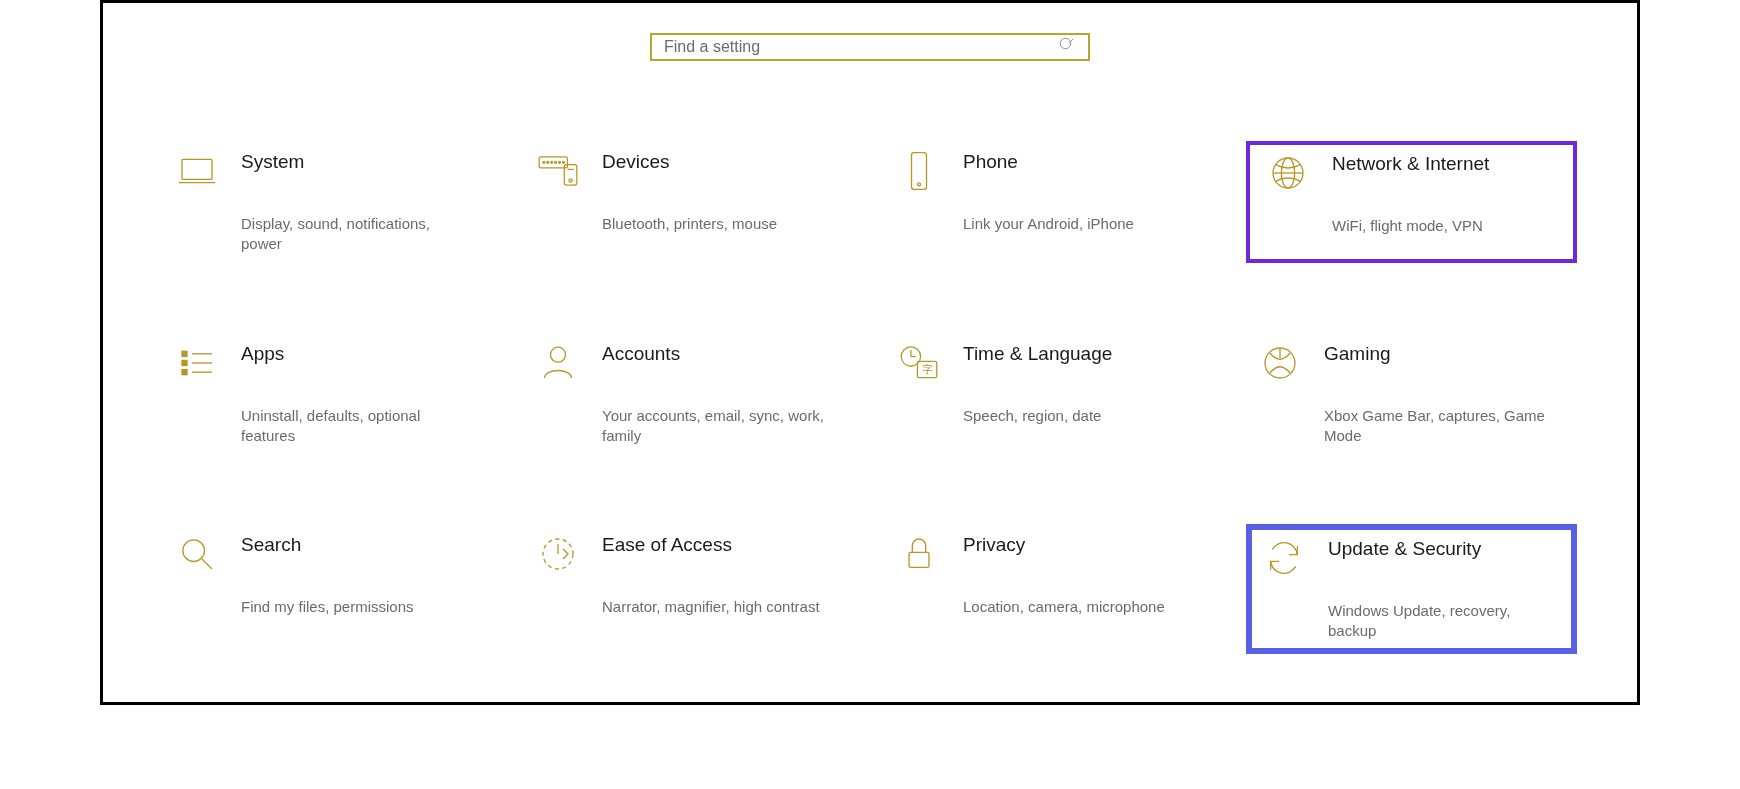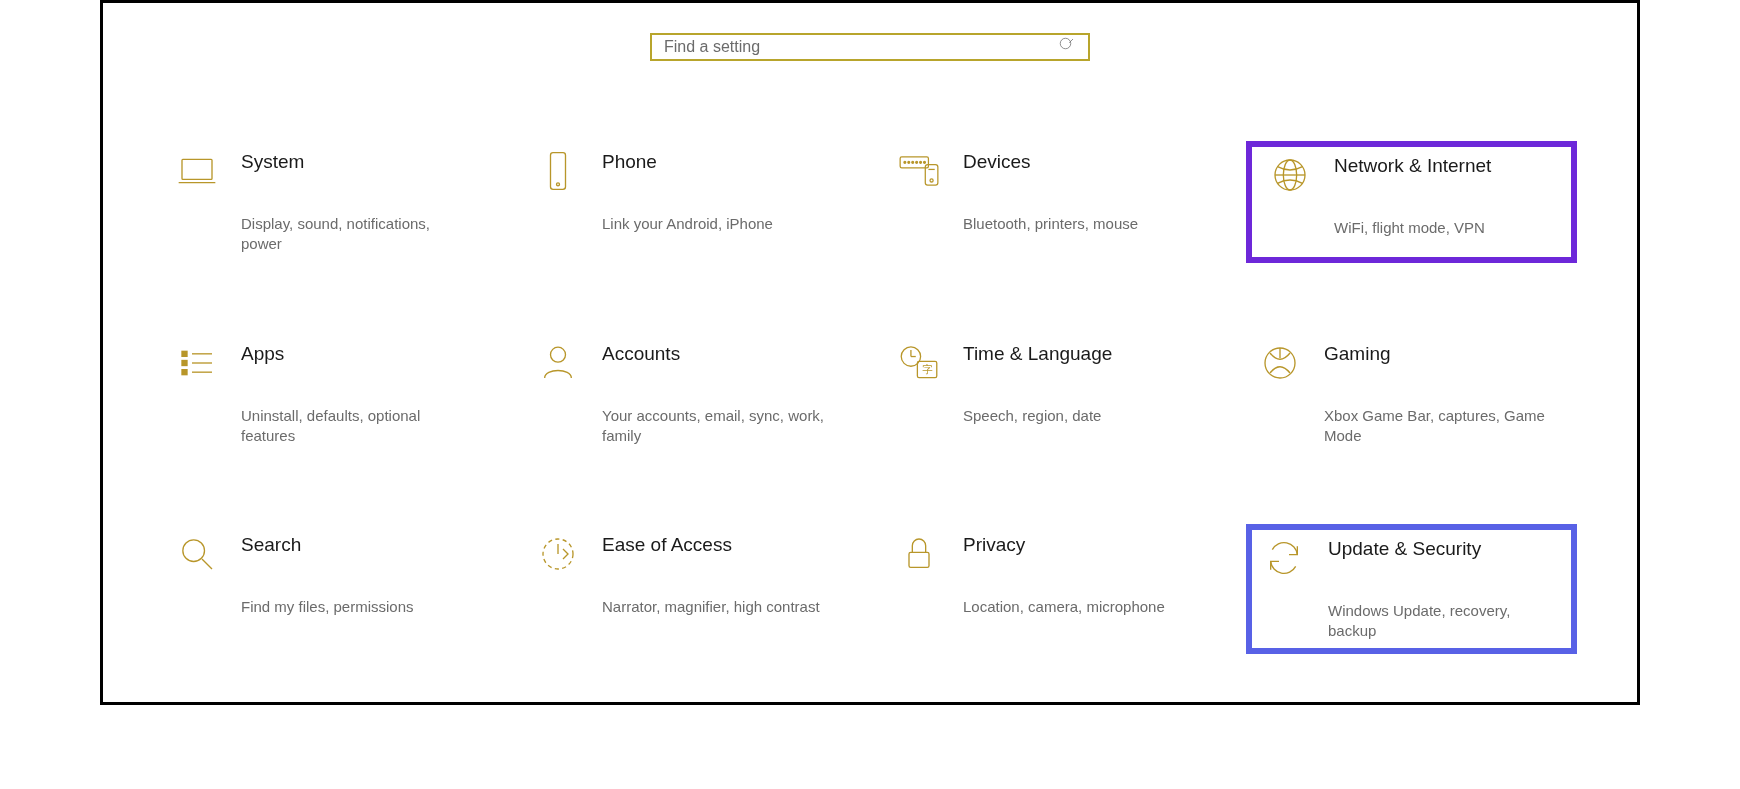--- a/index.html
+++ b/index.html
@@ -49,21 +49,21 @@
     padding: 0 10px;
   }
   .card {
     display: flex;
     align-items: flex-start;
     padding: 6px 10px;
     border: 2px solid transparent;
     cursor: pointer;
     min-height: 90px;
   }
-  .card.hover { border: 6px solid #6d28d9; padding-left: 16px; }
+  .card.hover { border: 4px solid #6d28d9; padding-left: 16px; }
   .card.highlight { border: 6px solid #5861e6; }
   .card .icon {
     width: 44px;
     height: 44px;
     flex: 0 0 44px;
     margin-right: 22px;
     display: flex;
     align-items: center;
     justify-content: center;
   }
@@ -105,33 +105,20 @@
     <div class="card">
       <span class="icon">
         <svg width="40" height="40" viewBox="0 0 48 48">
           <rect x="6" y="10" width="36" height="24" rx="1"></rect>
           <line x1="2" y1="38" x2="46" y2="38"></line>
         </svg>
       </span>
       <div class="text">
         <div class="title">System</div>
         <div class="desc">Display, sound, notifications, power</div>
-      </div>
-    </div>
-
-    <div class="card">
-      <span class="icon">
-        <svg width="30" height="40" viewBox="0 0 30 48">
-          <rect x="6" y="2" width="18" height="44" rx="3"></rect>
-          <circle cx="15" cy="40" r="1.8"></circle>
-        </svg>
-      </span>
-      <div class="text">
-        <div class="title">Phone</div>
-        <div class="desc">Link your Android, iPhone</div>
       </div>
     </div>
 
     <div class="card">
       <span class="icon">
         <svg width="44" height="40" viewBox="0 0 56 44">
           <rect x="4" y="4" width="36" height="14" rx="2"></rect>
           <circle cx="10" cy="11" r="1.2" fill="#b8962a"></circle>
             <circle cx="15" cy="11" r="1.2" fill="#b8962a"></circle>
           <circle cx="20" cy="11" r="1.2" fill="#b8962a"></circle>
@@ -142,20 +129,33 @@
           <line x1="40" y1="20" x2="48" y2="20"></line>
           <circle cx="44" cy="34" r="2"></circle>
         </svg>
       </span>
       <div class="text">
         <div class="title">Devices</div>
         <div class="desc">Bluetooth, printers, mouse</div>
       </div>
     </div>
 
+    <div class="card">
+      <span class="icon">
+        <svg width="30" height="40" viewBox="0 0 30 48">
+          <rect x="6" y="2" width="18" height="44" rx="3"></rect>
+          <circle cx="15" cy="40" r="1.8"></circle>
+        </svg>
+      </span>
+      <div class="text">
+        <div class="title">Phone</div>
+        <div class="desc">Link your Android, iPhone</div>
+      </div>
+    </div>
+
     <div class="card hover">
       <span class="icon">
         <svg width="40" height="40" viewBox="0 0 48 48">
           <circle cx="24" cy="24" r="18"></circle>
           <ellipse cx="24" cy="24" rx="8" ry="18"></ellipse>
           <line x1="6" y1="24" x2="42" y2="24"></line>
           <path d="M9 14 Q24 22 39 14"></path>
           <path d="M9 34 Q24 26 39 34"></path>
         </svg>
       </span>

